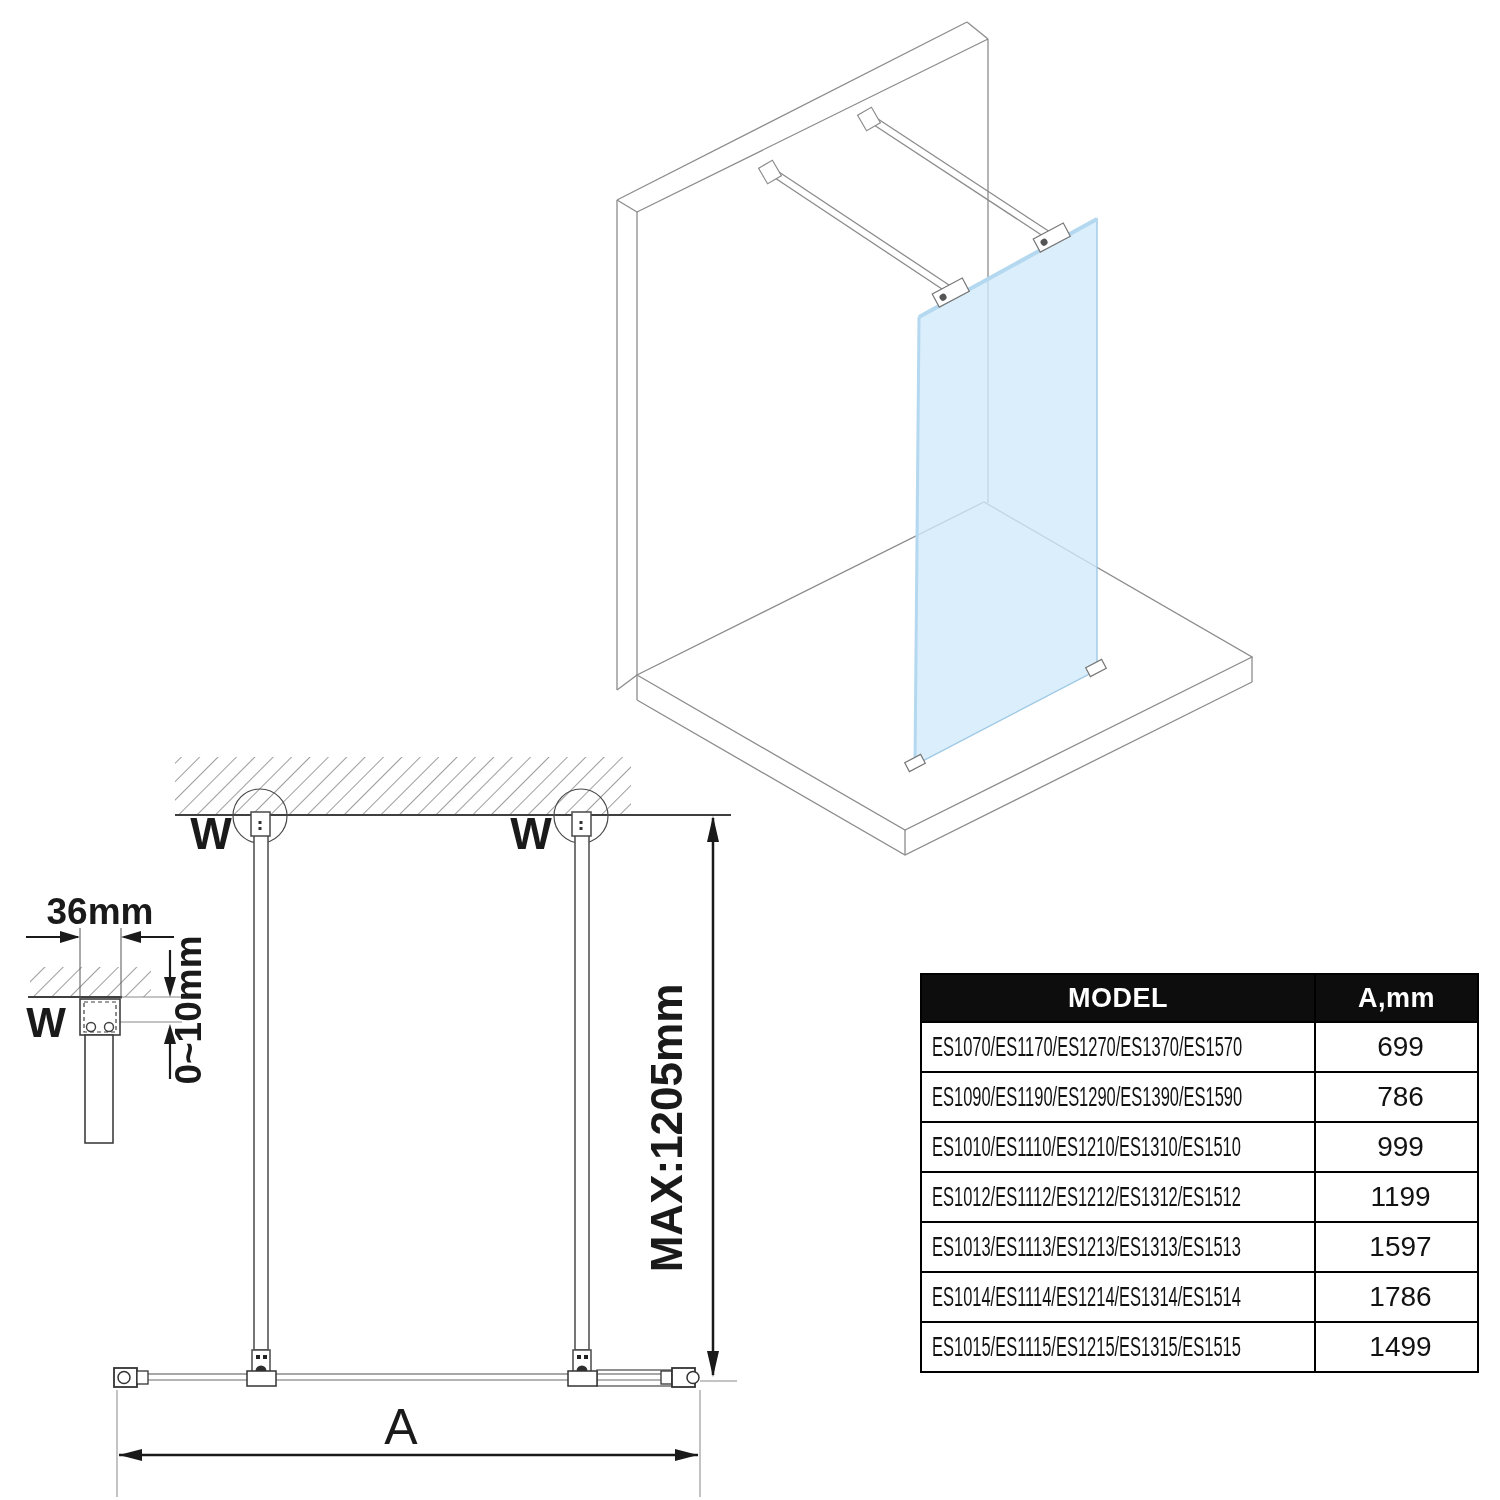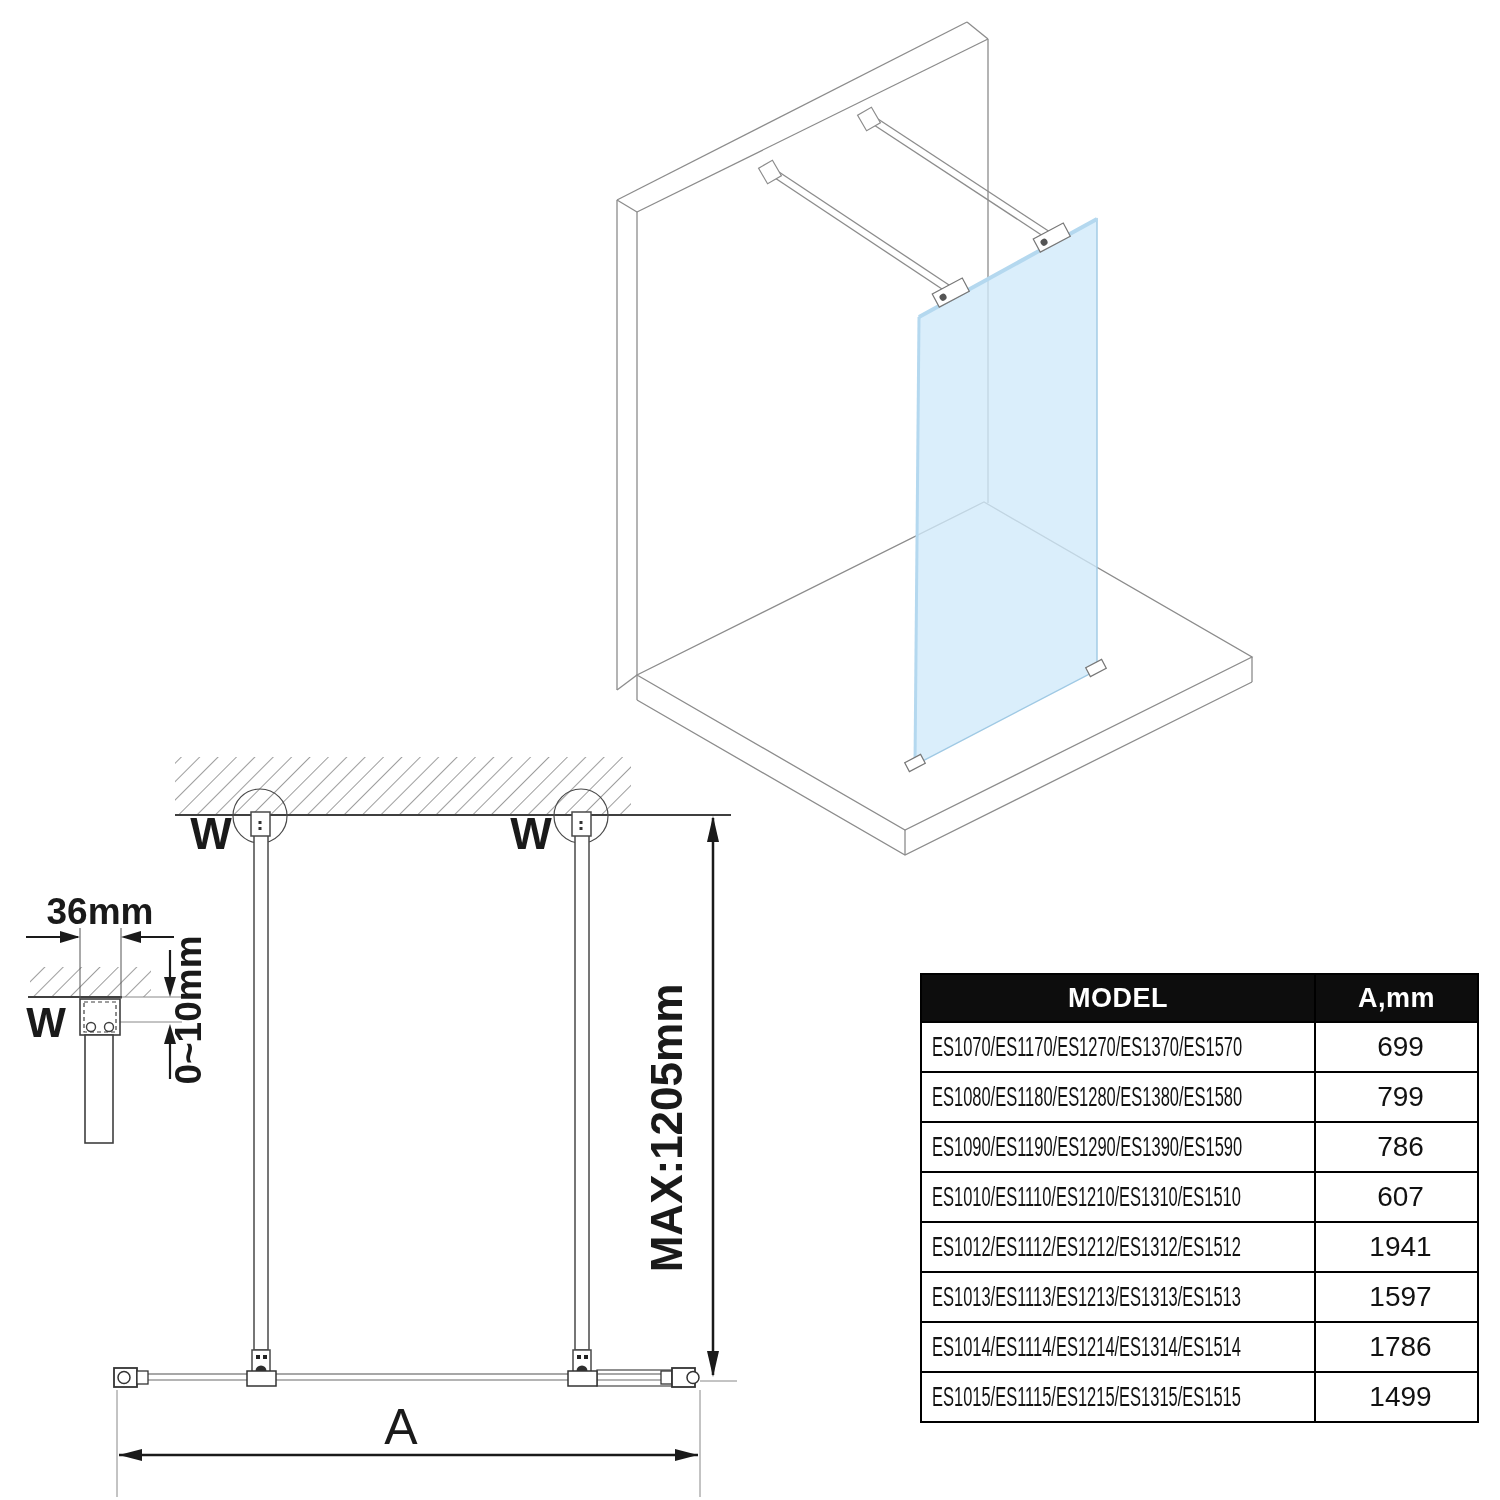--- a/index.html
+++ b/index.html
@@ -206,34 +206,30 @@
       <th>MODEL</th>
       <th>A,mm</th>
     </tr>
   </thead>
   <tbody>
     <tr>
       <td class="model-cell"><span class="condensed">ES1070/ES1170/ES1270/ES1370/ES1570</span></td>
       <td class="amm-cell">699</td>
     </tr>
     <tr>
-      <td class="model-cell"><span class="condensed">ES1080/ES1180/ES1280/ES1380/ES1580</span></td>
-      <td class="amm-cell">799</td>
-    </tr>
-    <tr>
       <td class="model-cell"><span class="condensed">ES1090/ES1190/ES1290/ES1390/ES1590</span></td>
       <td class="amm-cell">786</td>
     </tr>
     <tr>
       <td class="model-cell"><span class="condensed">ES1010/ES1110/ES1210/ES1310/ES1510</span></td>
-      <td class="amm-cell">607</td>
+      <td class="amm-cell">999</td>
     </tr>
     <tr>
       <td class="model-cell"><span class="condensed">ES1012/ES1112/ES1212/ES1312/ES1512</span></td>
-      <td class="amm-cell">1941</td>
+      <td class="amm-cell">1199</td>
     </tr>
     <tr>
       <td class="model-cell"><span class="condensed">ES1013/ES1113/ES1213/ES1313/ES1513</span></td>
       <td class="amm-cell">1597</td>
     </tr>
     <tr>
       <td class="model-cell"><span class="condensed">ES1014/ES1114/ES1214/ES1314/ES1514</span></td>
       <td class="amm-cell">1786</td>
     </tr>
     <tr>

